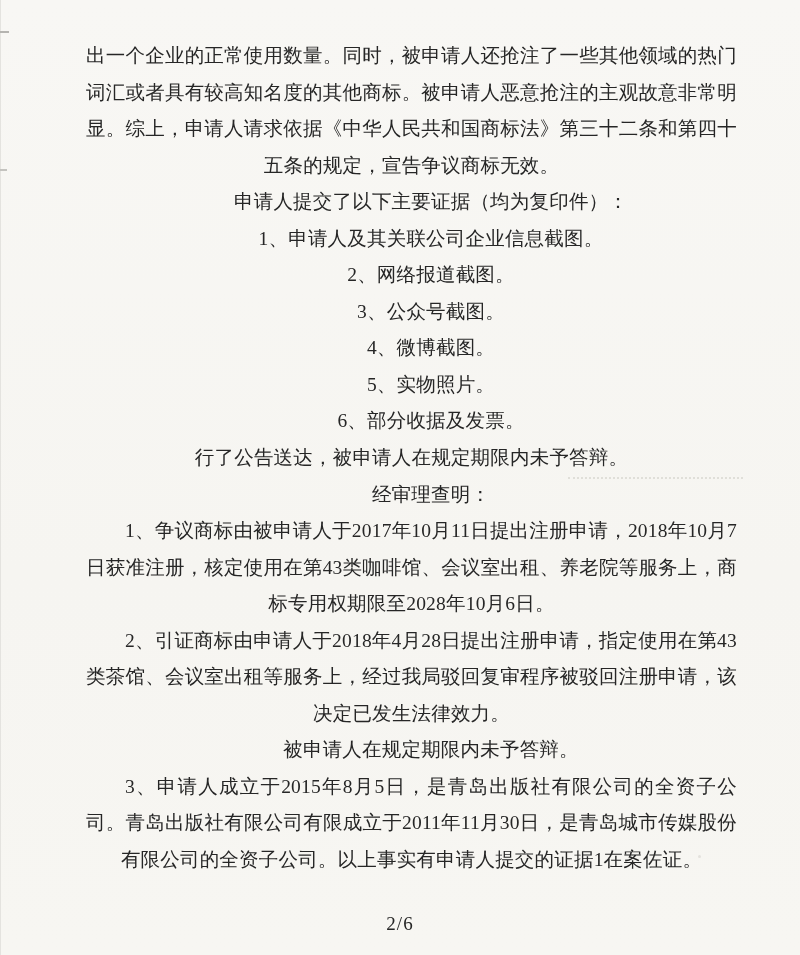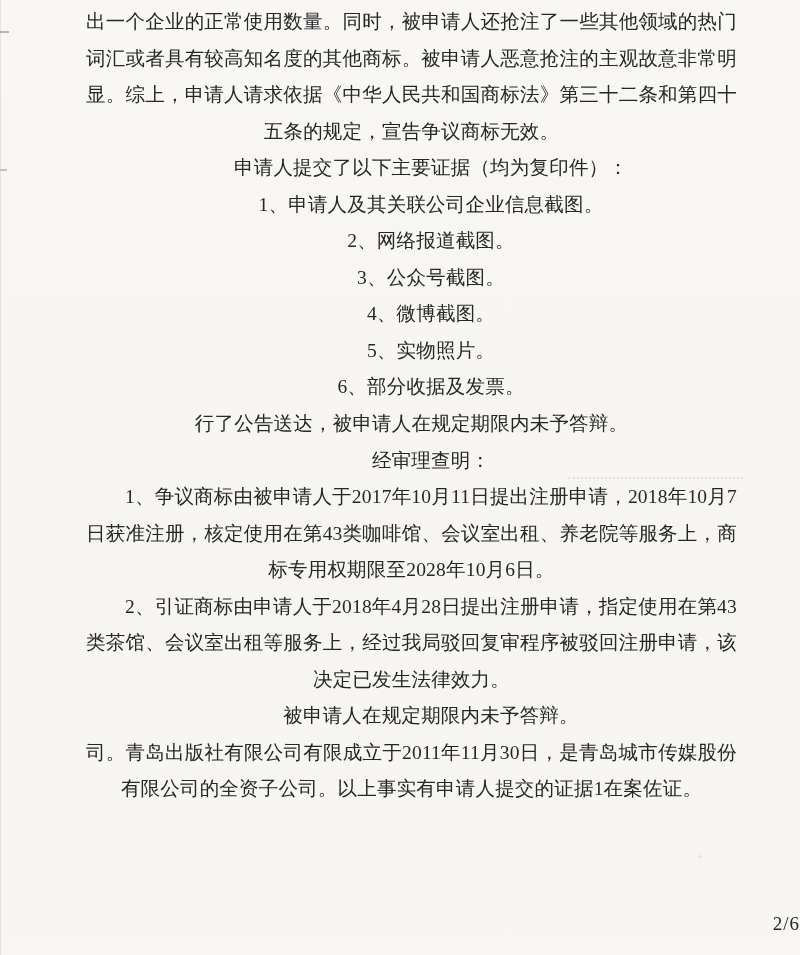--- a/index.html
+++ b/index.html
@@ -15,21 +15,21 @@
     font-family: "Liberation Serif", "DejaVu Serif", serif;
     color: #262626;
   }
   .page {
     position: absolute;
     inset: 0;
   }
   .textblock {
     position: absolute;
     left: 86px;
-    top: 4px;
+    top: 38px;
     width: 651px;
   }
   .line {
     height: 36.55px;
     line-height: 36.55px;
     font-size: 19.5px;
     white-space: nowrap;
     text-align: center;
     letter-spacing: 0.2px;
   }
@@ -39,21 +39,21 @@
   .line.justify {
     white-space: normal;
     text-align: justify;
     text-align-last: justify;
   }
   .footer {
     position: absolute;
     left: 0;
     top: 906px;
     width: 800px;
-    text-align: right;
+    text-align: center;
     font-size: 19px;
     line-height: 36.5px;
     letter-spacing: 1px;
   }
   
   .artifact {
     position: absolute;
     pointer-events: none;
   }
   .edge-line {
@@ -102,20 +102,21 @@
       <div class="line indent">6、部分收据及发票。</div>
       <div class="line">行了公告送达，被申请人在规定期限内未予答辩。</div>
       <div class="line indent">经审理查明：</div>
       <div class="line indent justify">1、争议商标由被申请人于2017年10月11日提出注册申请，2018年10月7</div>
       <div class="line justify">日获准注册，核定使用在第43类咖啡馆、会议室出租、养老院等服务上，商</div>
       <div class="line">标专用权期限至2028年10月6日。</div>
       <div class="line indent justify">2、引证商标由申请人于2018年4月28日提出注册申请，指定使用在第43</div>
       <div class="line justify">类茶馆、会议室出租等服务上，经过我局驳回复审程序被驳回注册申请，该</div>
       <div class="line">决定已发生法律效力。</div>
       <div class="line indent">被申请人在规定期限内未予答辩。</div>
+      <div class="line indent justify">3、申请人成立于2015年8月5日，是青岛出版社有限公司的全资子公</div>
       <div class="line justify">司。青岛出版社有限公司有限成立于2011年11月30日，是青岛城市传媒股份</div>
       <div class="line">有限公司的全资子公司。以上事实有申请人提交的证据1在案佐证。</div>
     </div>
 
   <div class="footer">2/6</div>
 
   <div class="artifact edge-line"></div>
   <div class="artifact dash-1"></div>
   <div class="artifact dash-2"></div>
   <div class="artifact dot-trail"></div>

